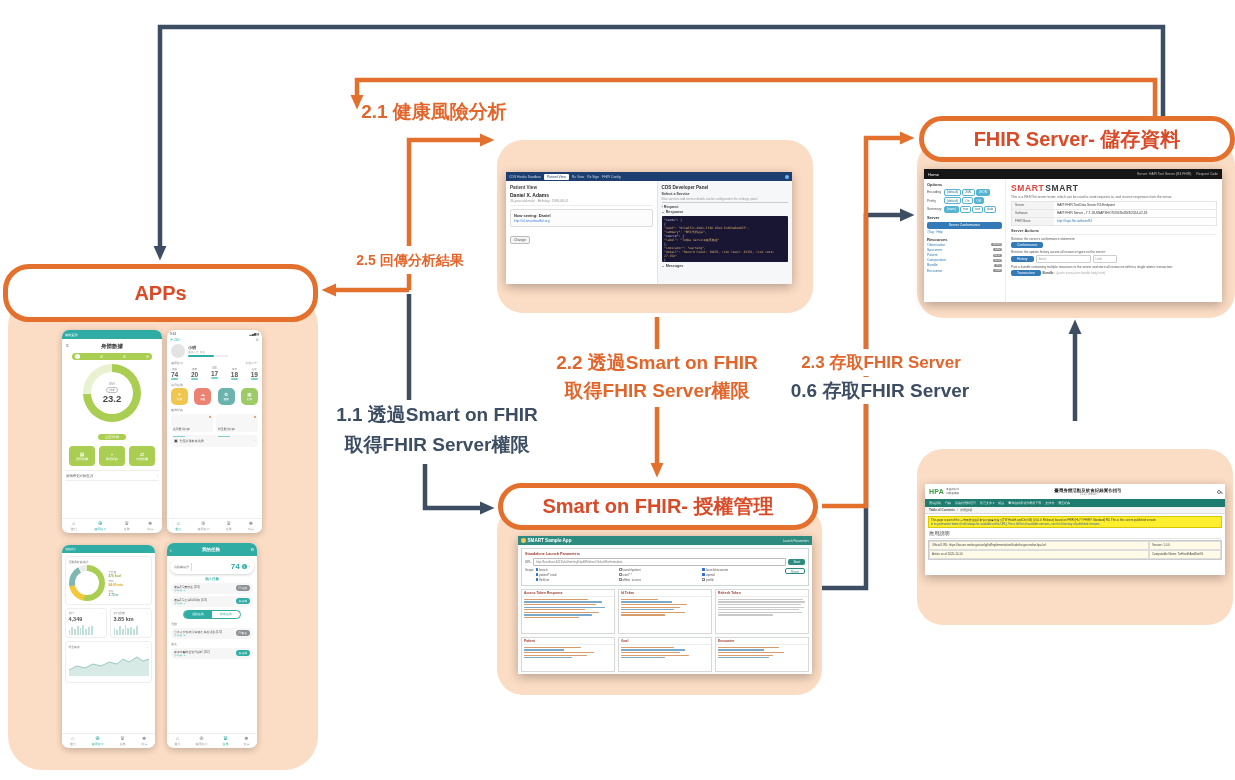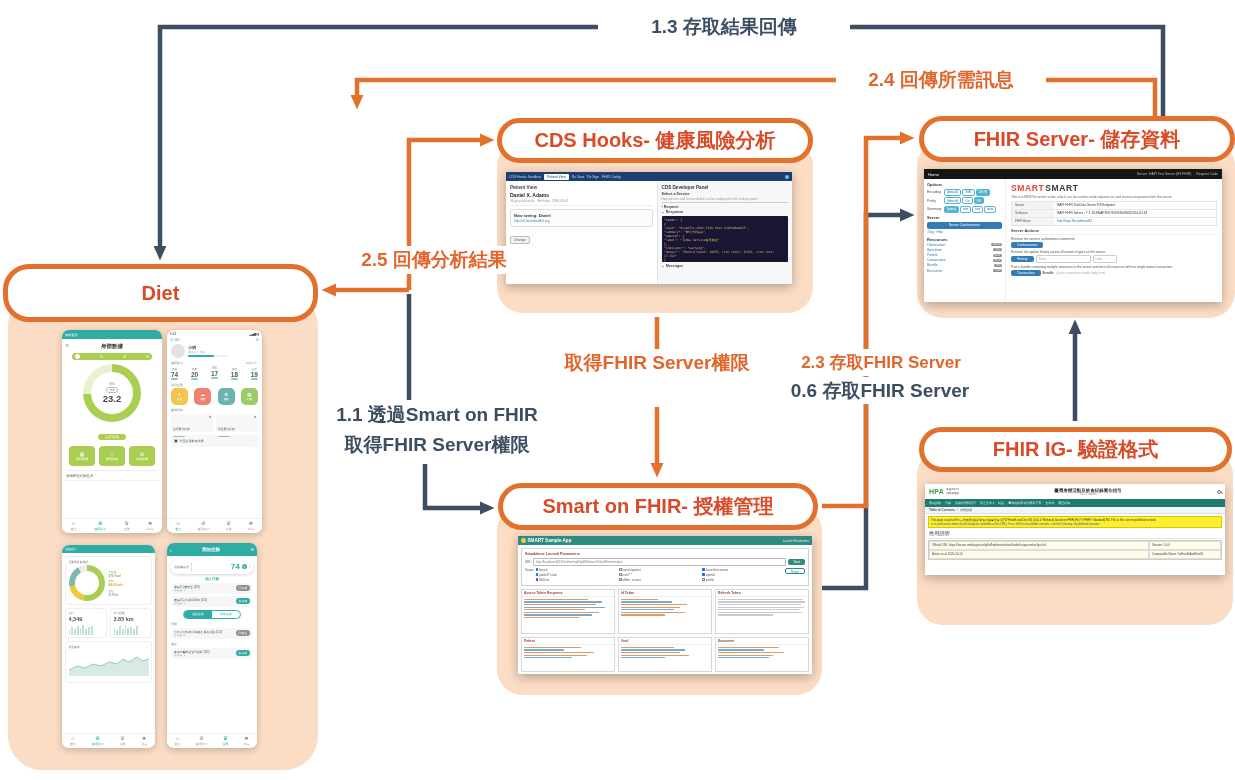--- a/index.html
+++ b/index.html
@@ -61,40 +61,38 @@
       <path d="M822,506 L866,506 L866,138 L908,138" marker-end="url(#mo)"></path>
     </g>
   </svg>
 
   <div class="pink" style="left:8px;top:292px;width:310px;height:478px;border-radius:34px"></div>
   <div class="pink" style="left:497px;top:140px;width:316px;height:173px;border-radius:26px"></div>
   <div class="pink" style="left:917px;top:140px;width:318px;height:178px;border-radius:26px"></div>
   <div class="pink" style="left:497px;top:505px;width:325px;height:190px;border-radius:26px"></div>
   <div class="pink" style="left:917px;top:449px;width:316px;height:176px;border-radius:26px"></div>
 
-  <div class="flab nt" style="left:598px;top:13px;width:252px;height:28px;font-size:19px;line-height:28px">1.3 存取結果回傳</div>
-  <div class="flab ot" style="left:836px;top:66px;width:210px;height:28px;font-size:19px;line-height:28px">2.4 回傳所需訊息</div>
-  <div class="flab ot" style="left:348px;top:246px;width:172px;height:28px;font-size:19px;line-height:28px">2.5 回傳分析結果</div>
+  <div class="flab ot" style="left:336px;top:99px;width:196px;height:26px;font-size:19px;line-height:26px;background:transparent">2.1 健康風險分析</div>
+  <div class="flab ot" style="left:324px;top:246px;width:172px;height:28px;font-size:14px;line-height:28px">2.5 回傳分析結果</div>
   <div class="flab nt" style="left:328px;top:400px;width:218px;height:64px;font-size:19px;line-height:30px">
     <div>1.1 透過Smart on FHIR</div>
     <div>取得FHIR Server權限</div>
   </div>
   <div class="flab ot" style="left:548px;top:349px;width:218px;height:58px;font-size:19px;line-height:28px">
+    <div>2.2 透過Smart on FHIR</div>
     <div>取得FHIR Server權限</div>
   </div>
   <div class="flab ot" style="left:780px;top:349px;width:202px;height:27px;font-size:17px;line-height:27px">2.3 存取FHIR Server</div>
   <div class="flab nt" style="left:780px;top:377px;width:200px;height:27px;font-size:19px;line-height:27px">0.6 存取FHIR Server</div>
 
   <div class="lbox" style="left:3px;top:264px;width:315px;height:58px">
-    <div style="font-size:20px">Diet</div>
-  </div>
-  <div class="lbox" style="left:497px;top:118px;width:316px;height:45px;font-size:20px">CDS Hooks- 健康風險分析</div>
+    <div style="font-size:20px">APPs</div>
+  </div>
   <div class="lbox" style="left:498px;top:483px;width:320px;height:47px;font-size:20px">Smart on FHIR- 授權管理</div>
   <div class="lbox" style="left:919px;top:116px;width:316px;height:46px;font-size:20px">FHIR Server- 儲存資料</div>
-  <div class="lbox" style="left:919px;top:427px;width:313px;height:45px;font-size:20px">FHIR IG- 驗證格式</div>
 
   <div class="shot" style="left:506px;top:172px;width:286px;height:112px">
     <div class="f ac" style="height:9px;background:#1c3e70;color:#cdd6e8;padding:0 3px;gap:3px;font-size:3.4px">
       <span>CDS Hooks Sandbox</span>
       <span style="background:#fff;color:#1c3e70;padding:1px 3px;border-radius:1px">Patient View</span>
       <span>Rx View</span>
       <span>Rx Sign</span>
       <span>FHIR Config</span>
       <span style="margin-left:auto;width:4px;height:4px;border-radius:50%;background:#6fb6f5"></span>
     </div>

